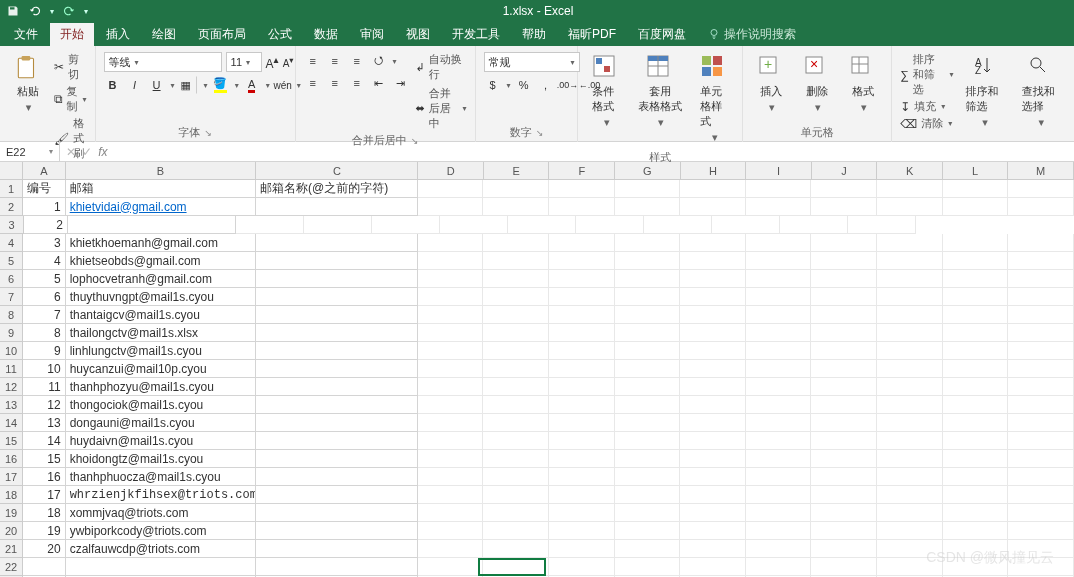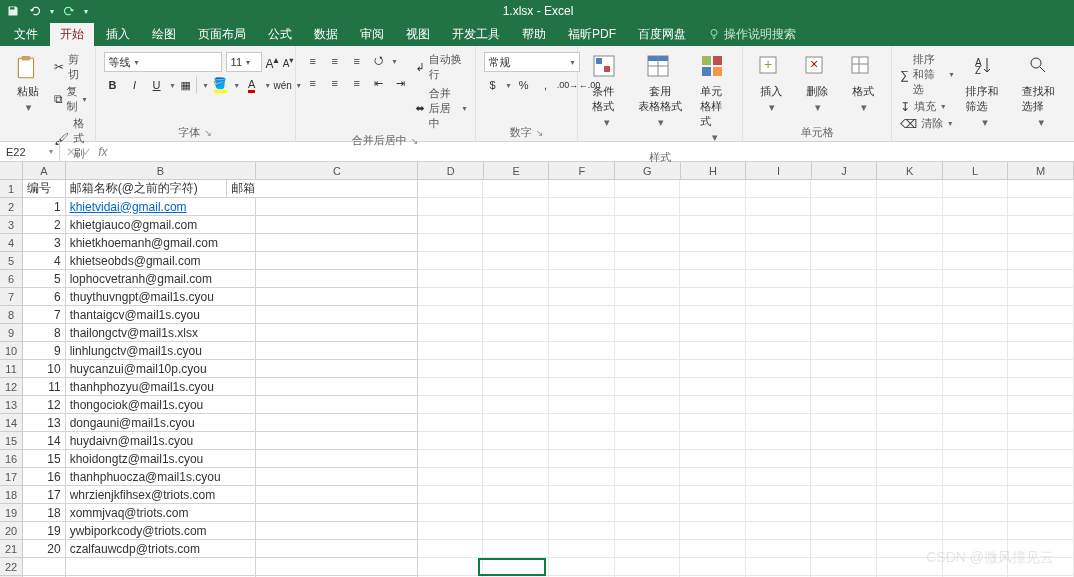--- a/index.html
+++ b/index.html
@@ -387,22 +387,22 @@
       <div class="colhead" style="width: 68px;">I</div>
       <div class="colhead" style="width: 68px;">J</div>
       <div class="colhead" style="width: 68px;">K</div>
       <div class="colhead" style="width: 68px;">L</div>
       <div class="colhead" style="width: 68px;">M</div>
     </div>
   <div id="gridbody">
       <div class="rowC">
         <div class="rowhead">1</div>
         <div class="cell cellA" style="width: 44px; justify-content: flex-start;">编号</div>
+        <div class="cell cellB" style="width: 198px;">邮箱</div>
         <div class="cell cellC" style="width: 168px;">邮箱名称(@之前的字符)</div>
-        <div class="cell cellB" style="width: 198px;">邮箱</div>
         <div class="cell cellrest" style="width: 68px; border-right: 1px solid rgb(232, 232, 232); border-bottom: 1px solid rgb(232, 232, 232);"></div>
         <div class="cell cellrest" style="width: 68px; border-right: 1px solid rgb(232, 232, 232); border-bottom: 1px solid rgb(232, 232, 232);"></div>
         <div class="cell cellrest" style="width: 68px; border-right: 1px solid rgb(232, 232, 232); border-bottom: 1px solid rgb(232, 232, 232);"></div>
         <div class="cell cellrest" style="width: 68px; border-right: 1px solid rgb(232, 232, 232); border-bottom: 1px solid rgb(232, 232, 232);"></div>
         <div class="cell cellrest" style="width: 68px; border-right: 1px solid rgb(232, 232, 232); border-bottom: 1px solid rgb(232, 232, 232);"></div>
         <div class="cell cellrest" style="width: 68px; border-right: 1px solid rgb(232, 232, 232); border-bottom: 1px solid rgb(232, 232, 232);"></div>
         <div class="cell cellrest" style="width: 68px; border-right: 1px solid rgb(232, 232, 232); border-bottom: 1px solid rgb(232, 232, 232);"></div>
         <div class="cell cellrest" style="width: 68px; border-right: 1px solid rgb(232, 232, 232); border-bottom: 1px solid rgb(232, 232, 232);"></div>
         <div class="cell cellrest" style="width: 68px; border-right: 1px solid rgb(232, 232, 232); border-bottom: 1px solid rgb(232, 232, 232);"></div>
         <div class="cell cellrest" style="width: 68px; border-right: 1px solid rgb(232, 232, 232); border-bottom: 1px solid rgb(232, 232, 232);"></div>
@@ -421,21 +421,20 @@
         <div class="cell cellrest" style="width: 68px; border-right: 1px solid rgb(232, 232, 232); border-bottom: 1px solid rgb(232, 232, 232);"></div>
         <div class="cell cellrest" style="width: 68px; border-right: 1px solid rgb(232, 232, 232); border-bottom: 1px solid rgb(232, 232, 232);"></div>
         <div class="cell cellrest" style="width: 68px; border-right: 1px solid rgb(232, 232, 232); border-bottom: 1px solid rgb(232, 232, 232);"></div>
         <div class="cell cellrest" style="width: 68px; border-right: 1px solid rgb(232, 232, 232); border-bottom: 1px solid rgb(232, 232, 232);"></div>
         <div class="cell cellrest" style="width: 68px; border-right: 1px solid rgb(232, 232, 232); border-bottom: 1px solid rgb(232, 232, 232);"></div>
         <div class="cell cellrest" style="width: 68px; border-right: 1px solid rgb(232, 232, 232); border-bottom: 1px solid rgb(232, 232, 232);"></div>
       </div>
       <div class="rowC">
         <div class="rowhead">3</div>
         <div class="cell cellA" style="width: 44px;">2</div>
-        <div class="cell cellB" style="width: 198px;">khietgiauco@gmail.com</div>
         <div class="cell cellC" style="width: 168px;"></div>
         <div class="cell cellrest" style="width: 68px; border-right: 1px solid rgb(232, 232, 232); border-bottom: 1px solid rgb(232, 232, 232);"></div>
         <div class="cell cellrest" style="width: 68px; border-right: 1px solid rgb(232, 232, 232); border-bottom: 1px solid rgb(232, 232, 232);"></div>
         <div class="cell cellrest" style="width: 68px; border-right: 1px solid rgb(232, 232, 232); border-bottom: 1px solid rgb(232, 232, 232);"></div>
         <div class="cell cellrest" style="width: 68px; border-right: 1px solid rgb(232, 232, 232); border-bottom: 1px solid rgb(232, 232, 232);"></div>
         <div class="cell cellrest" style="width: 68px; border-right: 1px solid rgb(232, 232, 232); border-bottom: 1px solid rgb(232, 232, 232);"></div>
         <div class="cell cellrest" style="width: 68px; border-right: 1px solid rgb(232, 232, 232); border-bottom: 1px solid rgb(232, 232, 232);"></div>
         <div class="cell cellrest" style="width: 68px; border-right: 1px solid rgb(232, 232, 232); border-bottom: 1px solid rgb(232, 232, 232);"></div>
         <div class="cell cellrest" style="width: 68px; border-right: 1px solid rgb(232, 232, 232); border-bottom: 1px solid rgb(232, 232, 232);"></div>
         <div class="cell cellrest" style="width: 68px; border-right: 1px solid rgb(232, 232, 232); border-bottom: 1px solid rgb(232, 232, 232);"></div>
@@ -661,21 +660,21 @@
         <div class="cell cellrest" style="width: 68px; border-right: 1px solid rgb(232, 232, 232); border-bottom: 1px solid rgb(232, 232, 232);"></div>
         <div class="cell cellrest" style="width: 68px; border-right: 1px solid rgb(232, 232, 232); border-bottom: 1px solid rgb(232, 232, 232);"></div>
         <div class="cell cellrest" style="width: 68px; border-right: 1px solid rgb(232, 232, 232); border-bottom: 1px solid rgb(232, 232, 232);"></div>
         <div class="cell cellrest" style="width: 68px; border-right: 1px solid rgb(232, 232, 232); border-bottom: 1px solid rgb(232, 232, 232);"></div>
         <div class="cell cellrest" style="width: 68px; border-right: 1px solid rgb(232, 232, 232); border-bottom: 1px solid rgb(232, 232, 232);"></div>
         <div class="cell cellrest" style="width: 68px; border-right: 1px solid rgb(232, 232, 232); border-bottom: 1px solid rgb(232, 232, 232);"></div>
       </div>
       <div class="rowC">
         <div class="rowhead">18</div>
         <div class="cell cellA" style="width: 44px;">17</div>
-        <div class="cell cellB" style="width: 198px;">whrzienjkfihsex@triots.com</div>
+        <div class="cell cellB" style="width: 198px; font-family: Liberation Mono, monospace;">whrzienjkfihsex@triots.com</div>
         <div class="cell cellC" style="width: 168px;"></div>
         <div class="cell cellrest" style="width: 68px; border-right: 1px solid rgb(232, 232, 232); border-bottom: 1px solid rgb(232, 232, 232);"></div>
         <div class="cell cellrest" style="width: 68px; border-right: 1px solid rgb(232, 232, 232); border-bottom: 1px solid rgb(232, 232, 232);"></div>
         <div class="cell cellrest" style="width: 68px; border-right: 1px solid rgb(232, 232, 232); border-bottom: 1px solid rgb(232, 232, 232);"></div>
         <div class="cell cellrest" style="width: 68px; border-right: 1px solid rgb(232, 232, 232); border-bottom: 1px solid rgb(232, 232, 232);"></div>
         <div class="cell cellrest" style="width: 68px; border-right: 1px solid rgb(232, 232, 232); border-bottom: 1px solid rgb(232, 232, 232);"></div>
         <div class="cell cellrest" style="width: 68px; border-right: 1px solid rgb(232, 232, 232); border-bottom: 1px solid rgb(232, 232, 232);"></div>
         <div class="cell cellrest" style="width: 68px; border-right: 1px solid rgb(232, 232, 232); border-bottom: 1px solid rgb(232, 232, 232);"></div>
         <div class="cell cellrest" style="width: 68px; border-right: 1px solid rgb(232, 232, 232); border-bottom: 1px solid rgb(232, 232, 232);"></div>
         <div class="cell cellrest" style="width: 68px; border-right: 1px solid rgb(232, 232, 232); border-bottom: 1px solid rgb(232, 232, 232);"></div>

